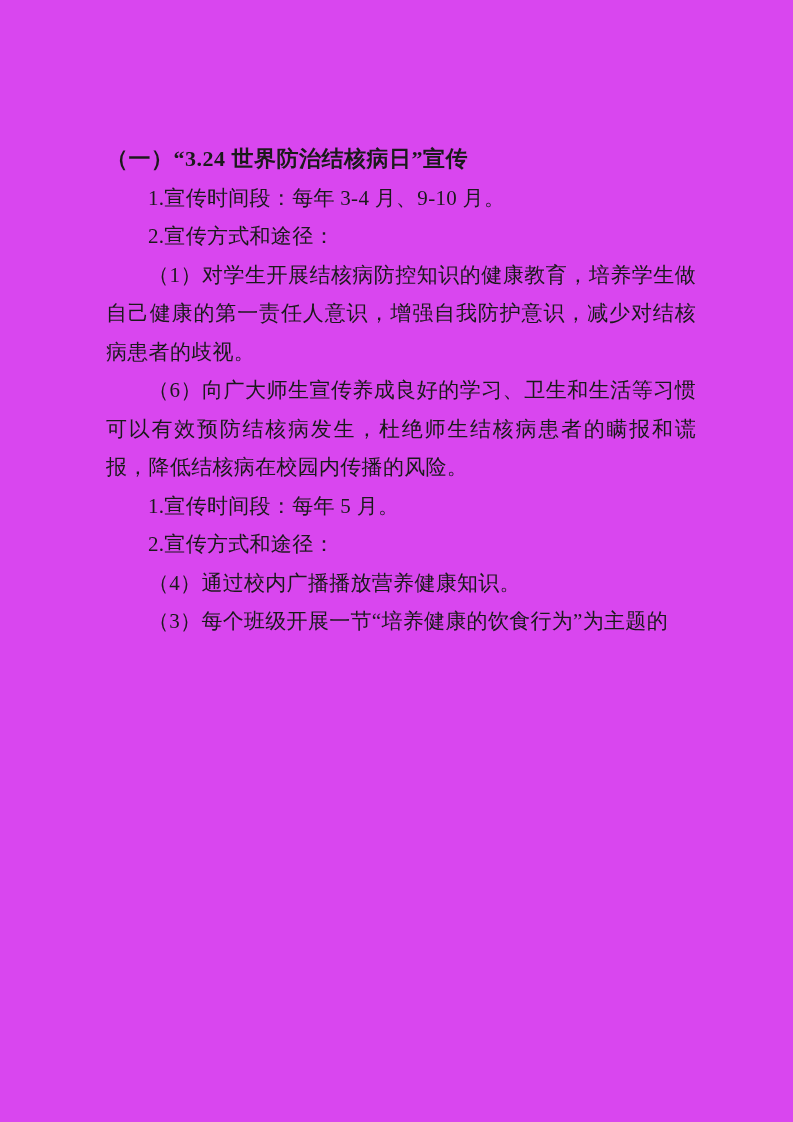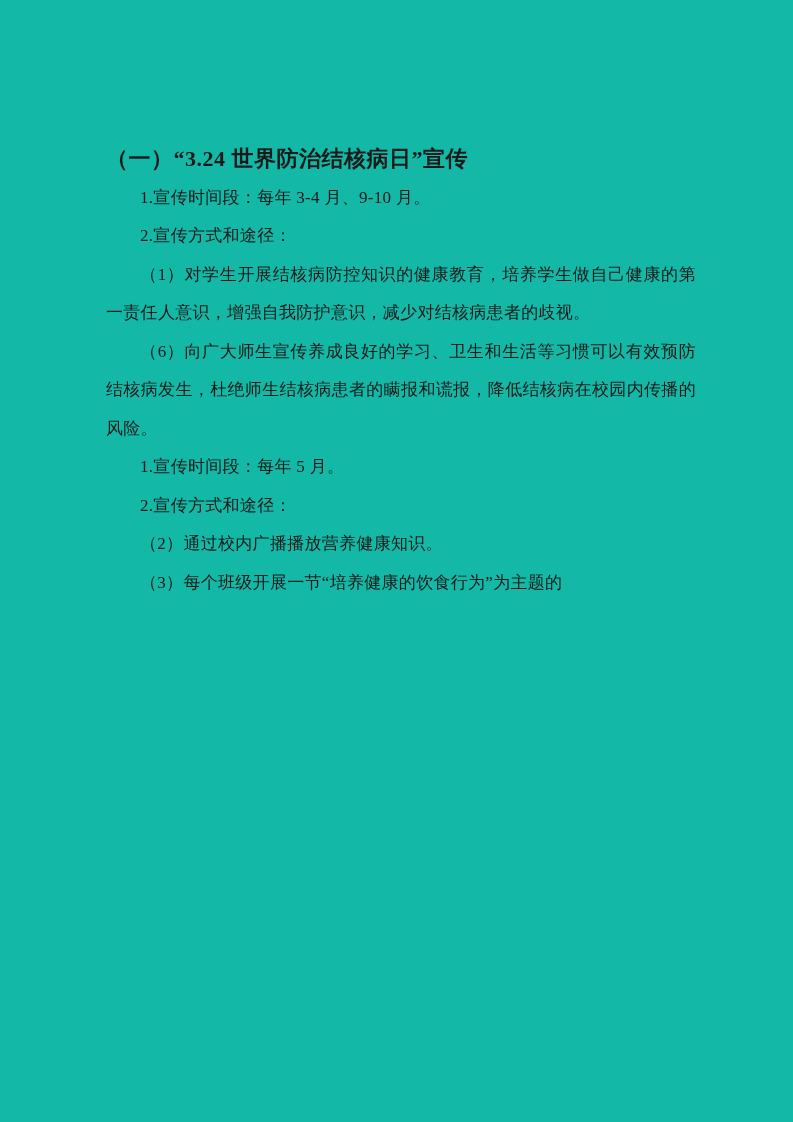--- a/index.html
+++ b/index.html
@@ -5,21 +5,21 @@
   html, body {
     margin: 0;
     padding: 0;
     background: #ffffff;
   }
   .page {
     position: relative;
     width: 793px;
     height: 1122px;
     margin: 0 auto;
-    background: #14b8a6;
+    background: #d946ef;
     overflow: hidden;
     font-family: "Liberation Serif", "DejaVu Serif", serif;
     color: #1a1a1a;
   }
   .content {
     position: absolute;
     top: 140px;
     left: 106px;
     width: 590px;
   }
@@ -28,21 +28,21 @@
     font-size: 22px;
     font-weight: bold;
     line-height: 38.5px;
     text-align: left;
     text-indent: 0;
     letter-spacing: 0.5px;
     white-space: nowrap;
   }
   .doc-para {
     margin: 0;
-    font-size: 17px;
+    font-size: 21px;
     font-weight: normal;
     line-height: 38.5px;
     text-align: justify;
     text-justify: inter-ideograph;
     text-indent: 2em;
     letter-spacing: 0.3px;
   }
   .section-gap {
     margin-top: 38.5px;
   }
@@ -57,18 +57,18 @@
       <h2 class="doc-heading">（一）“3.24 世界防治结核病日”宣传</h2>
       <p class="doc-para">1.宣传时间段：每年 3-4 月、9-10 月。</p>
       <p class="doc-para">2.宣传方式和途径：</p>
       <p class="doc-para">（1）对学生开展结核病防控知识的健康教育，培养学生做自己健康的第一责任人意识，增强自我防护意识，减少对结核病患者的歧视。</p>
       <p class="doc-para">（6）向广大师生宣传养成良好的学习、卫生和生活等习惯可以有效预防结核病发生，杜绝师生结核病患者的瞒报和谎报，降低结核病在校园内传播的风险。</p>
     </section>
 
     <section>
       <p class="doc-para">1.宣传时间段：每年 5 月。</p>
       <p class="doc-para">2.宣传方式和途径：</p>
-      <p class="doc-para">（2）通过校内广播播放营养健康知识。</p>
+      <p class="doc-para">（4）通过校内广播播放营养健康知识。</p>
       <p class="doc-para">（3）每个班级开展一节“培养健康的饮食行为”为主题的</p>
     </section>
 
   </div>
 </div>
 
 </body></html>

